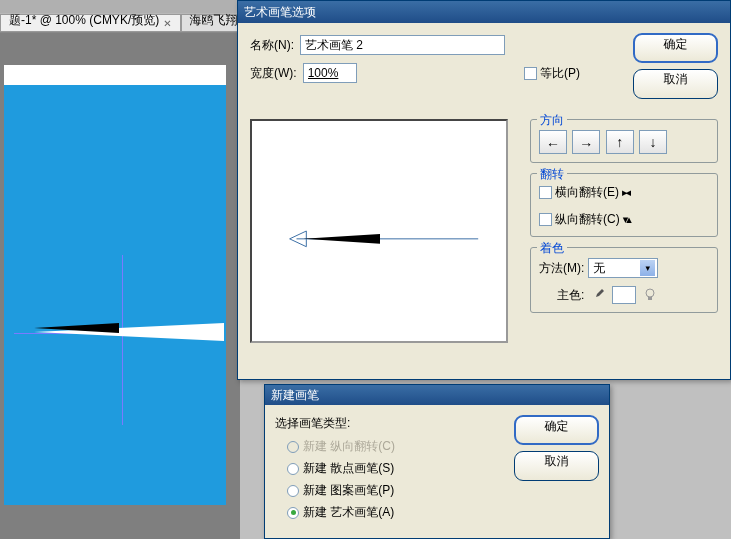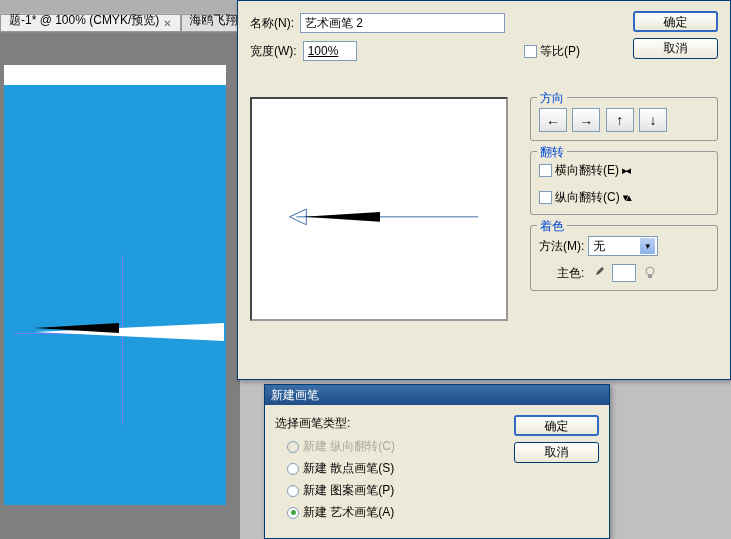--- a/index.html
+++ b/index.html
@@ -19,21 +19,21 @@
 .guides-v { position: absolute; left: 118px; top: 190px; width: 1px; height: 170px; background: #7a7aff; }
 .guides-h { position: absolute; left: 10px; top: 268px; width: 210px; height: 1px; background: #7a7aff; }
 
 .dialog1 { position: absolute; left: 237px; top: 0; width: 494px; height: 380px; background: #ece9d8; border: 1px solid #003c74; box-shadow: 2px 2px 5px rgba(0,0,0,.3); }
 .titlebar1 { background: linear-gradient(#3a6ea5,#1f4d88); color: #fff; padding: 3px 6px; height: 22px; display: flex; align-items: center; }
 .dialog1-body { padding: 12px; position: relative; height: calc(100% - 22px); }
 
 .row { display: flex; align-items: center; margin-bottom: 8px; gap: 6px; }
 .lbl { white-space: nowrap; }
 .txt-input { border: 1px solid #7f9db9; background: #fff; height: 20px; padding: 1px 4px; }
-.btn { width: 85px; height: 21px; background: linear-gradient(#fff,#ece9d8); border: 1px solid #003c74; border-radius: 3px; text-align: center; line-height: 18px; cursor: pointer; margin-left: 9px; }
+.btn { width: 85px; height: 30px; background: linear-gradient(#fff,#ece9d8); border: 1px solid #003c74; border-radius: 9px; text-align: center; line-height: 18px; cursor: pointer; margin-left: 9px; }
 .btn.primary { border: 2px solid #316ac5; }
 .chk { display: flex; align-items: center; gap: 3px; }
 .chk-box { width: 13px; height: 13px; border: 1px solid #7f9db9; background: #fff; }
 
 .preview { position: absolute; left: 12px; top: 96px; width: 258px; height: 224px; border: 2px inset #999; background: #fff; }
 .preview svg { width: 100%; height: 100%; }
 
 .fieldset { border: 1px solid #919b9c; border-radius: 3px; padding: 10px 8px 8px; position: relative; margin-bottom: 10px; }
 .fieldset .legend { position: absolute; top: -8px; left: 6px; background: #ece9d8; padding: 0 3px; color: #0046d5; text-align: center; }
 .right-col { position: absolute; right: 12px; top: 96px; width: 188px; }
@@ -79,20 +79,23 @@
   <div class="artboard">
     <div class="white-top"></div>
     <div class="guides-v"></div>
     <div class="guides-h"></div>
     <div class="shape1"></div>
     <div class="shape2"></div>
   </div>
 </div>
 
 <div class="dialog1">
+  <div class="titlebar1">
+    <span>艺术画笔选项</span>
+  </div>
   <div class="dialog1-body">
     <div class="right-btns">
       <div class="btn primary">确定</div>
       <div class="btn">取消</div>
     </div>
 
     <div class="row" style="width:330px">
       <span class="lbl"><span>名称(N):</span></span>
       <input class="txt-input" style="width: 205px;" value="艺术画笔 2">
     </div>

